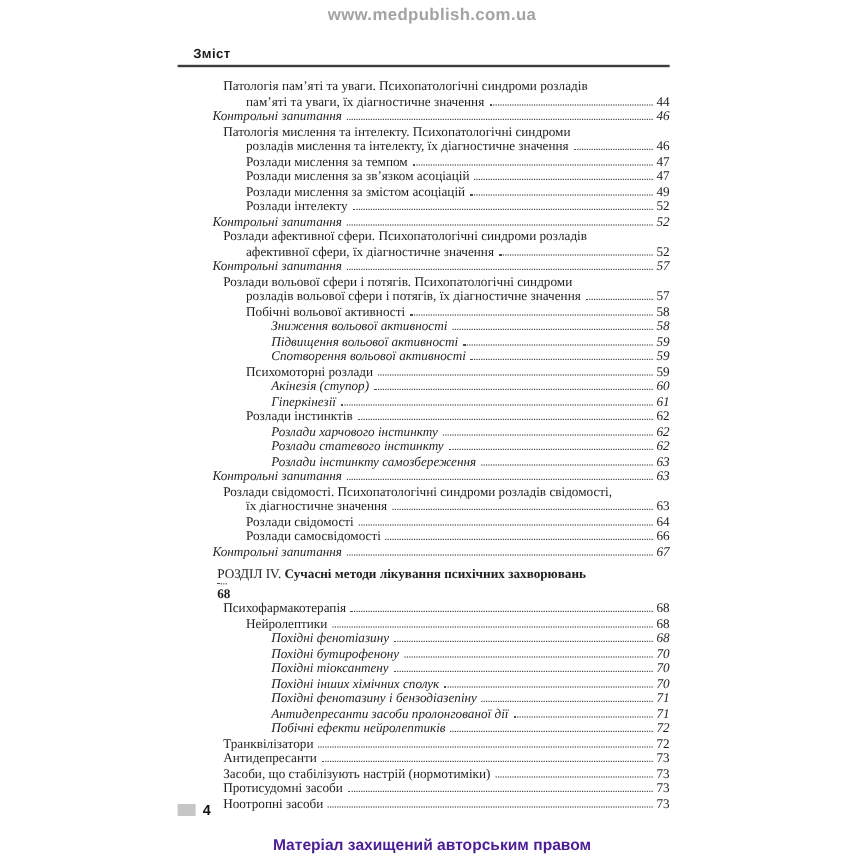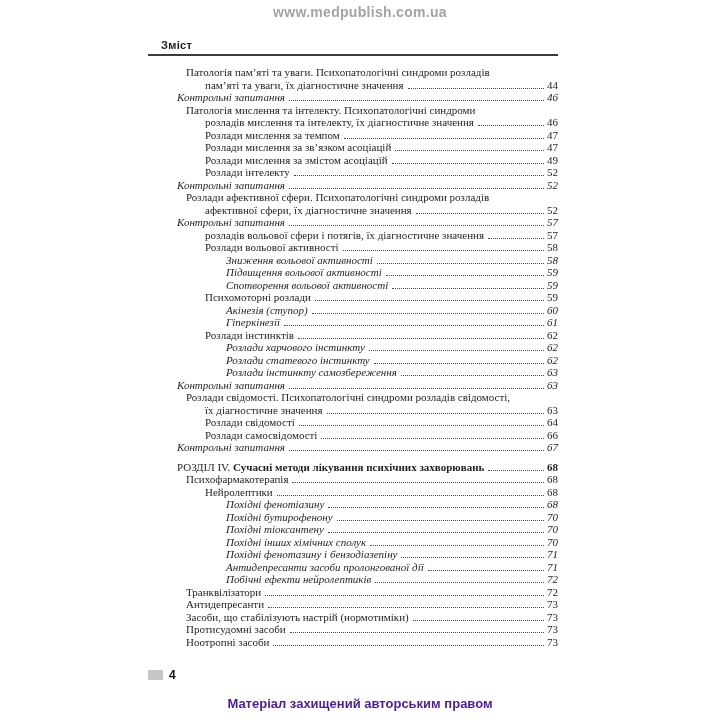--- a/index.html
+++ b/index.html
@@ -31,21 +31,21 @@
   .toc {
     position: absolute; top: 66px; left: 148px; width: 410px;
     font-size: 11px; line-height: 12.5px;
   }
   .toc-row { display: flex; align-items: baseline; }
   .toc-row.level-0 { padding-left: 29px; }
   .toc-row.level-1 { padding-left: 38px; }
   .toc-row.level-2 { padding-left: 57px; justify-content: space-between; }
   .toc-row.level-3 { padding-left: 78px; }
   .toc-row.italic { font-style: italic; }
-  .toc-row.chapter { font-weight: bold; }
+  .toc-row.chapter { font-weight: bold; flex-direction: column; }
   .toc-row.chapter .prefix { font-weight: normal; }
   .toc-row.gap-before { margin-top: 7px; }
   .toc-text { white-space: nowrap; }
   .dots {
     flex: 1 1 auto; min-width: 8px;
     border-bottom: 1px dotted #4a4a4a;
     margin: 0 3px 2px 4px;
   }
   .page-num { white-space: nowrap; }
   .footer-row {
@@ -128,27 +128,30 @@
     <div class="toc-row level-2 normal">
       <span class="toc-text">афективної сфери, їх діагностичне значення</span>
       <span class="dots"></span>
       <span class="page-num">52</span>
     </div>
     <div class="toc-row level-0 italic">
       <span class="toc-text">Контрольні запитання</span>
       <span class="dots"></span>
       <span class="page-num">57</span>
     </div>
+    <div class="toc-row level-1 normal">
+      <span class="toc-text">Розлади вольової сфери і потягів. Психопатологічні синдроми</span>
+    </div>
     <div class="toc-row level-2 normal">
       <span class="toc-text">розладів вольової сфери і потягів, їх діагностичне значення</span>
       <span class="dots"></span>
       <span class="page-num">57</span>
     </div>
     <div class="toc-row level-2 normal">
-      <span class="toc-text">Розлади вольової активності</span>
+      <span class="toc-text">Побічні вольової активності</span>
       <span class="dots"></span>
       <span class="page-num">58</span>
     </div>
     <div class="toc-row level-3 italic">
       <span class="toc-text">Зниження вольової активності</span>
       <span class="dots"></span>
       <span class="page-num">58</span>
     </div>
     <div class="toc-row level-3 italic">
       <span class="toc-text">Підвищення вольової активності</span>

